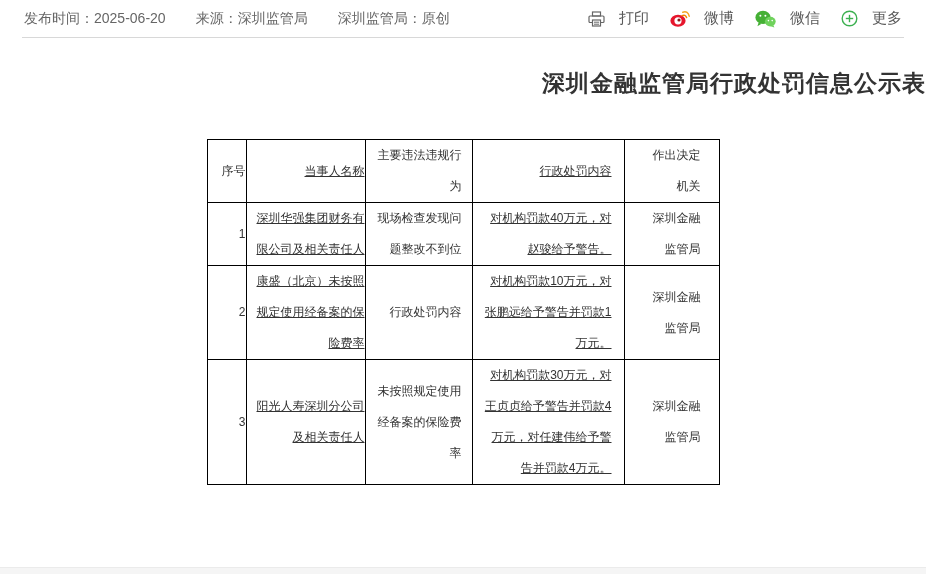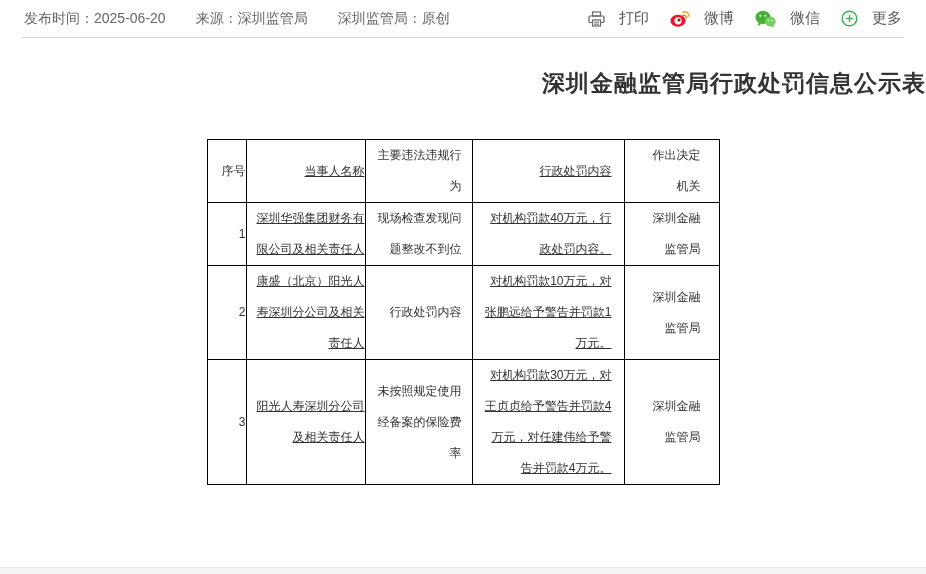--- a/index.html
+++ b/index.html
@@ -150,26 +150,26 @@
       <th class="c-violation">主要违法违规行为</th>
       <th class="c-penalty">行政处罚内容</th>
       <th class="c-authority">作出决定机关</th>
     </tr>
   </thead>
   <tbody>
     <tr>
       <td class="c-index">1</td>
       <td class="c-name">深圳华强集团财务有限公司及相关责任人</td>
       <td class="c-violation">现场检查发现问题整改不到位</td>
-      <td class="c-penalty">对机构罚款40万元，行政处罚内容。</td>
+      <td class="c-penalty">对机构罚款40万元，对赵骏给予警告。</td>
       <td class="c-authority">深圳金融监管局</td>
     </tr>
     <tr>
       <td class="c-index">2</td>
-      <td class="c-name">康盛（北京）阳光人寿深圳分公司及相关责任人</td>
+      <td class="c-name">康盛（北京）未按照规定使用经备案的保险费率</td>
       <td class="c-violation">行政处罚内容</td>
       <td class="c-penalty">对机构罚款10万元，对张鹏远给予警告并罚款1万元。</td>
       <td class="c-authority">深圳金融监管局</td>
     </tr>
     <tr>
       <td class="c-index">3</td>
       <td class="c-name">阳光人寿深圳分公司及相关责任人</td>
       <td class="c-violation">未按照规定使用经备案的保险费率</td>
       <td class="c-penalty">对机构罚款30万元，对王贞贞给予警告并罚款4万元，对任建伟给予警告并罚款4万元。</td>
       <td class="c-authority">深圳金融监管局</td>

